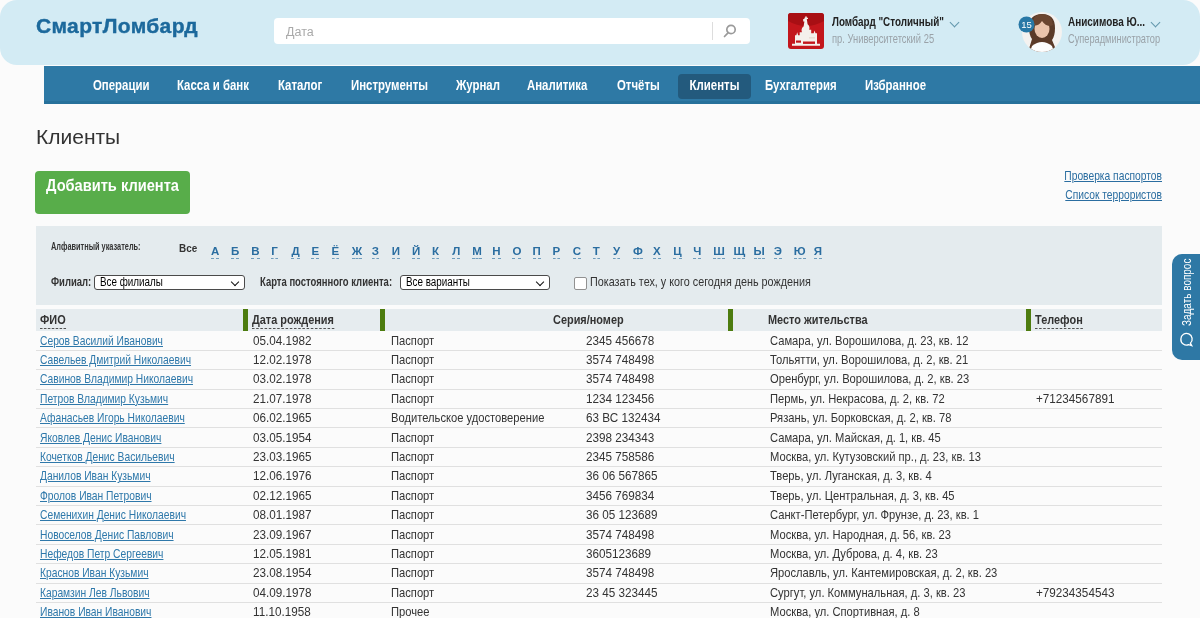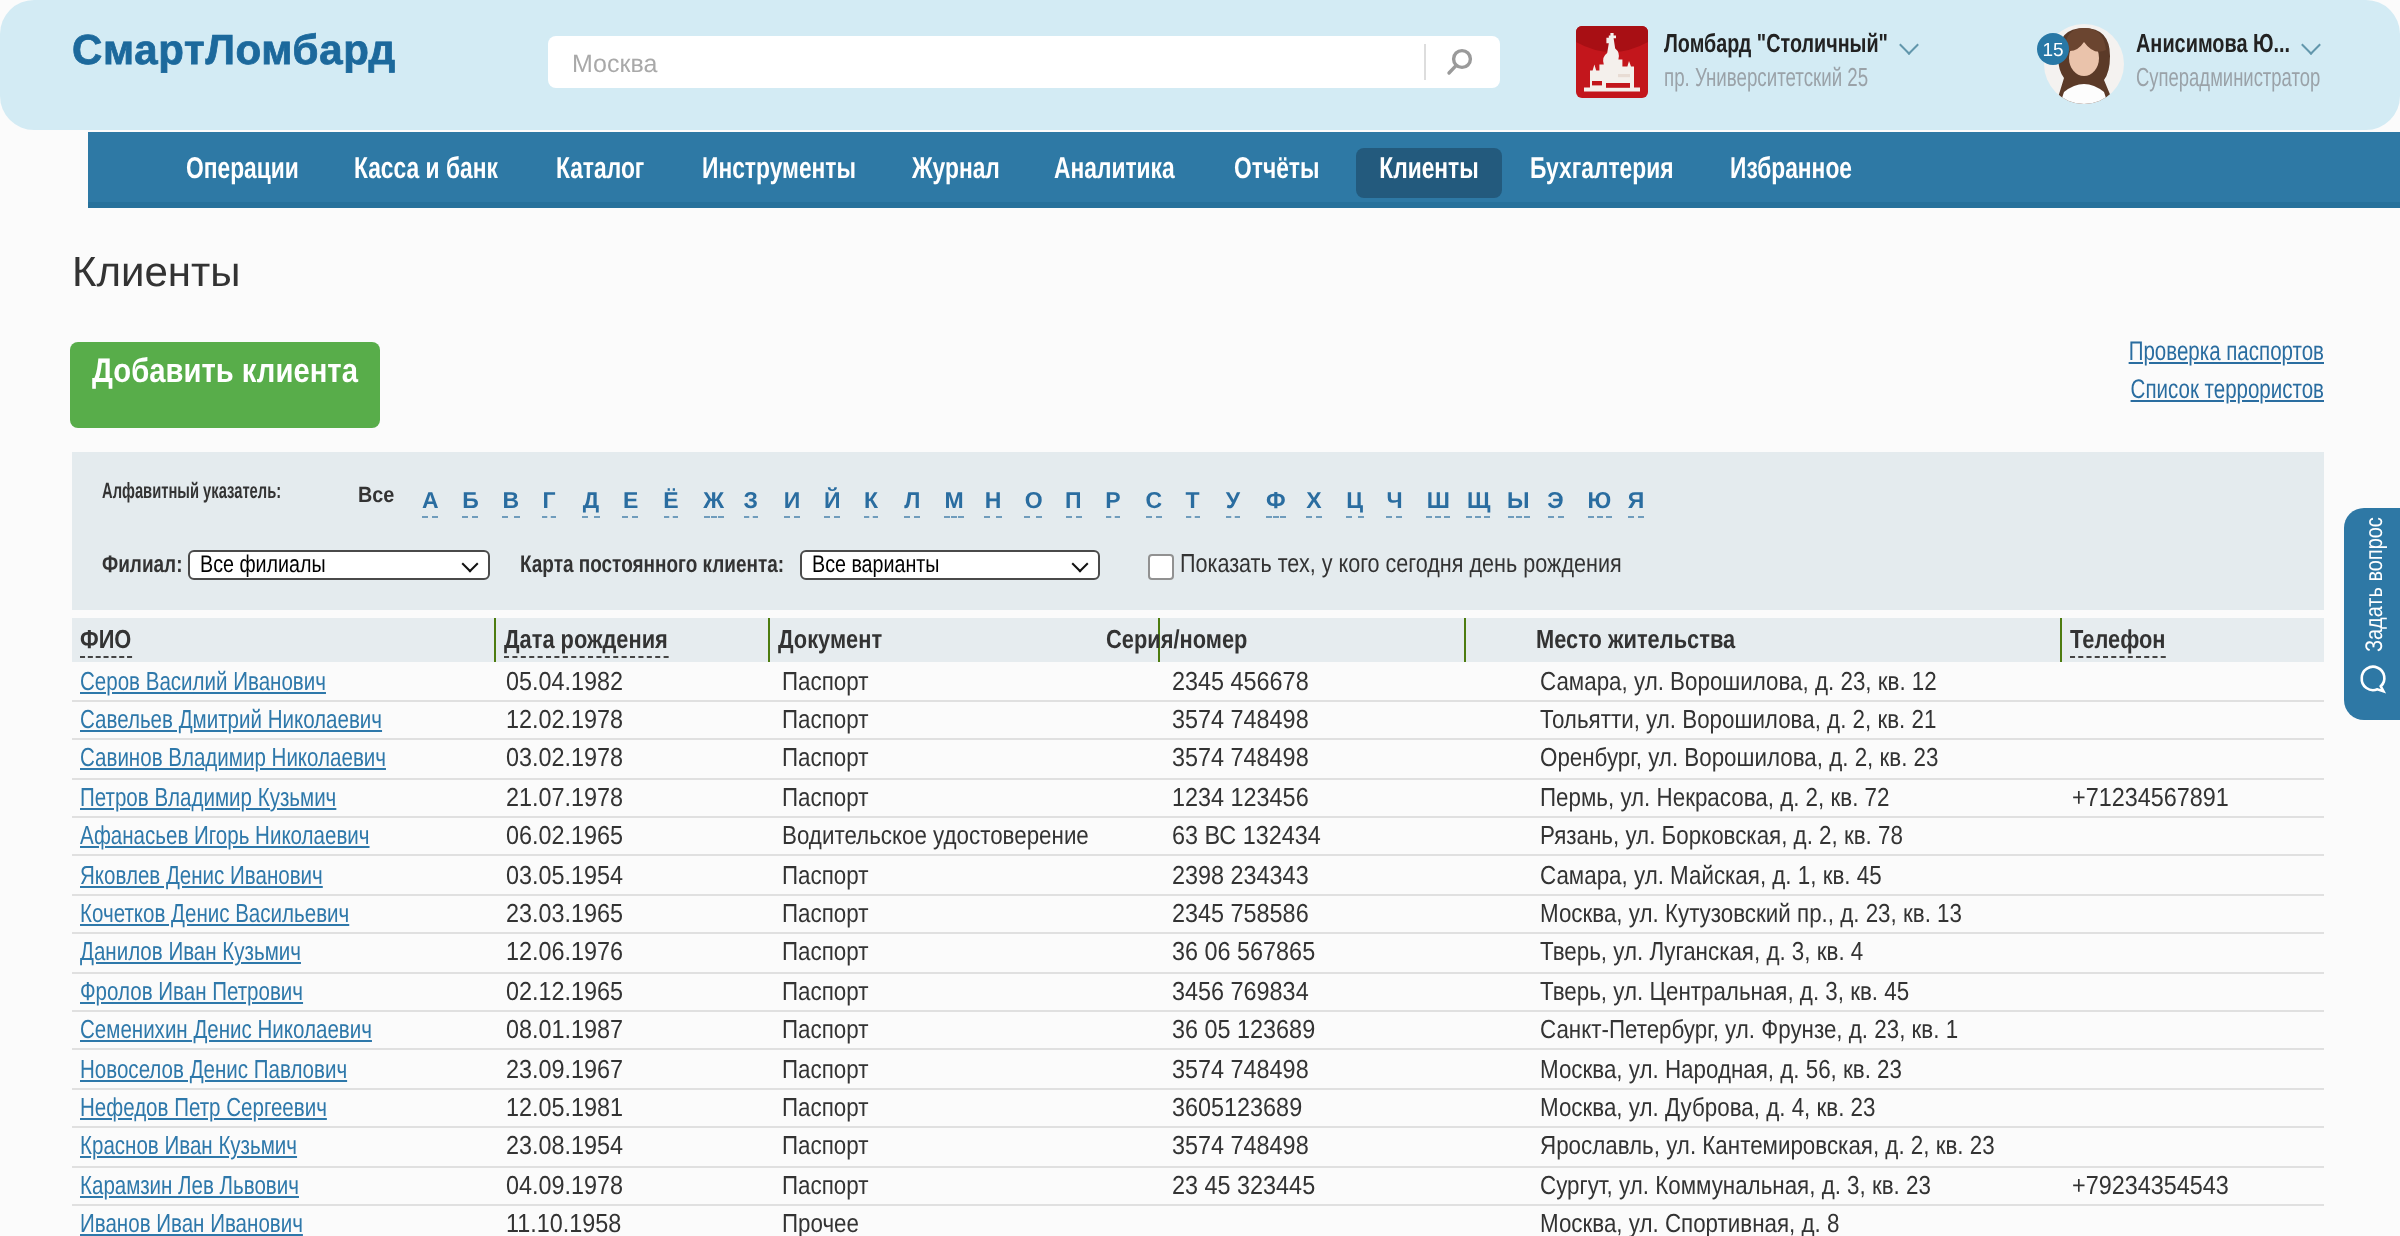--- a/index.html
+++ b/index.html
@@ -45,21 +45,21 @@
   .alpha a { display:inline-block; width:20.1px; font-size:11.5px; font-weight:700; color:#2a6da0; text-decoration:none; }
   .alpha a i { font-style:normal; border-bottom:1px dashed #6f9cbc; padding-bottom:1px; }
   .sel { position:absolute; height:14.5px; background:#fff; border:1px solid #4a4a4a; border-radius:3px; }
   .sel .txt { position:absolute; left:5px; top:-1.5px; font-size:12px; color:#000; transform:scaleX(0.82); transform-origin:0 0; white-space:nowrap; }
   .sel .ar { position:absolute; right:6px; top:3px; width:6px; height:6px; border-right:1.8px solid #111; border-bottom:1.8px solid #111; transform:rotate(45deg); }
   .cbox { position:absolute; width:13px; height:13px; background:#fff; border:1px solid #919191; border-radius:2px; }
   .clabel { position:absolute; font-size:13px; color:#333; transform:scaleX(0.83); transform-origin:0 0; white-space:nowrap; }
 
   
   .thead { position:absolute; left:36px; top:309px; width:1126px; height:22px; background:#e6ecef; }
-  .thead .col { position:absolute; top:0; height:22px; border-right:1px solid #4d7c0f; }
+  .thead .col { position:absolute; top:0; height:22px; border-right:5px solid #4d7c0f; }
   .thead .col:last-child { border-right:none; }
   .thead span { position:absolute; left:4px; top:3px; font-size:13px; font-weight:700; color:#333; transform:scaleX(0.84); transform-origin:0 0; white-space:nowrap; }
   .thead span.u { border-bottom:1px dashed #444; padding-bottom:1px; }
   .rows { position:absolute; left:36px; top:331.5px; width:1126px; }
   .r { position:absolute; height:19.4px; border-bottom:1px solid #e0e0e0; width:1126px;text-align:center; }
   .r div { position:absolute; top:1px; font-size:13px; color:#333; transform:scaleX(0.86); transform-origin:0 0; white-space:nowrap; }
   .r div.nm { transform:scaleX(0.79); }
   .r a { color:#2e78aa; text-decoration:underline; }
   .x1{left:4px}.x2{left:216.5px}.x3{left:354.5px}.x4{left:549.5px}.x5{left:733.5px}.x6{left:1000px}
   .r div.x2, .r div.x4, .r div.x6 { transform:scaleX(0.9); }
@@ -68,21 +68,21 @@
   .ask { position:absolute; left:1172px; top:254px; width:28px; height:106px; background:#2e78a5; border-radius:10px 0 0 10px; }
   .ask .t { position:absolute; left:8px; top:72px; width:80px; color:#fff; font-size:12px; transform:rotate(-90deg) scaleX(0.83); transform-origin:0 0; white-space:nowrap; }
   .ask svg { position:absolute; left:7px; top:77px; }
 </style>
 </head>
 <body>
 
 <div class="topbar">
   <div class="logo">СмартЛомбард</div>
   <div class="search">
-    <span class="ph">Москва</span>
+    <span class="ph">Дата</span>
     <span class="sep"></span>
     <svg width="16" height="16" viewBox="0 0 16 16">
         <circle cx="9" cy="6.5" r="4.2" fill="none" stroke="#9a9a9a" stroke-width="1.7"></circle>
         <line x1="2.5" y1="13.5" x2="6" y2="9.8" stroke="#9a9a9a" stroke-width="1.7" stroke-linecap="round"></line>
       </svg>
   </div>
   <div class="branch-ic">
     <svg width="36" height="36" viewBox="0 0 36 36">
       <rect width="36" height="36" fill="#c3161c"></rect>
       <path d="M0,0 h36 v8 q-18,10 -36,0 z" fill="#a80f14"></path>
@@ -160,23 +160,20 @@
   <div class="clabel" style="left:554px;top:47.5px">Показать тех, у кого сегодня день рождения</div>
 </div>
 
 <div class="thead">
   <div class="col" style="left:0;width:212px">
       <span class="u">ФИО</span>
     </div>
   <div class="col" style="left:212px;width:137px">
       <span class="u">Дата рождения</span>
     </div>
-  <div class="col" style="left:349px;width:195px">
-      <span>Документ</span>
-    </div>
   <div class="col" style="left:513px;width:184px">
       <span>Серия/номер</span>
     </div>
   <div class="col" style="left:728px;width:267px">
       <span>Место жительства</span>
     </div>
   <div class="col" style="left:995px;width:131px">
       <span class="u">Телефон</span>
     </div>
 </div>

